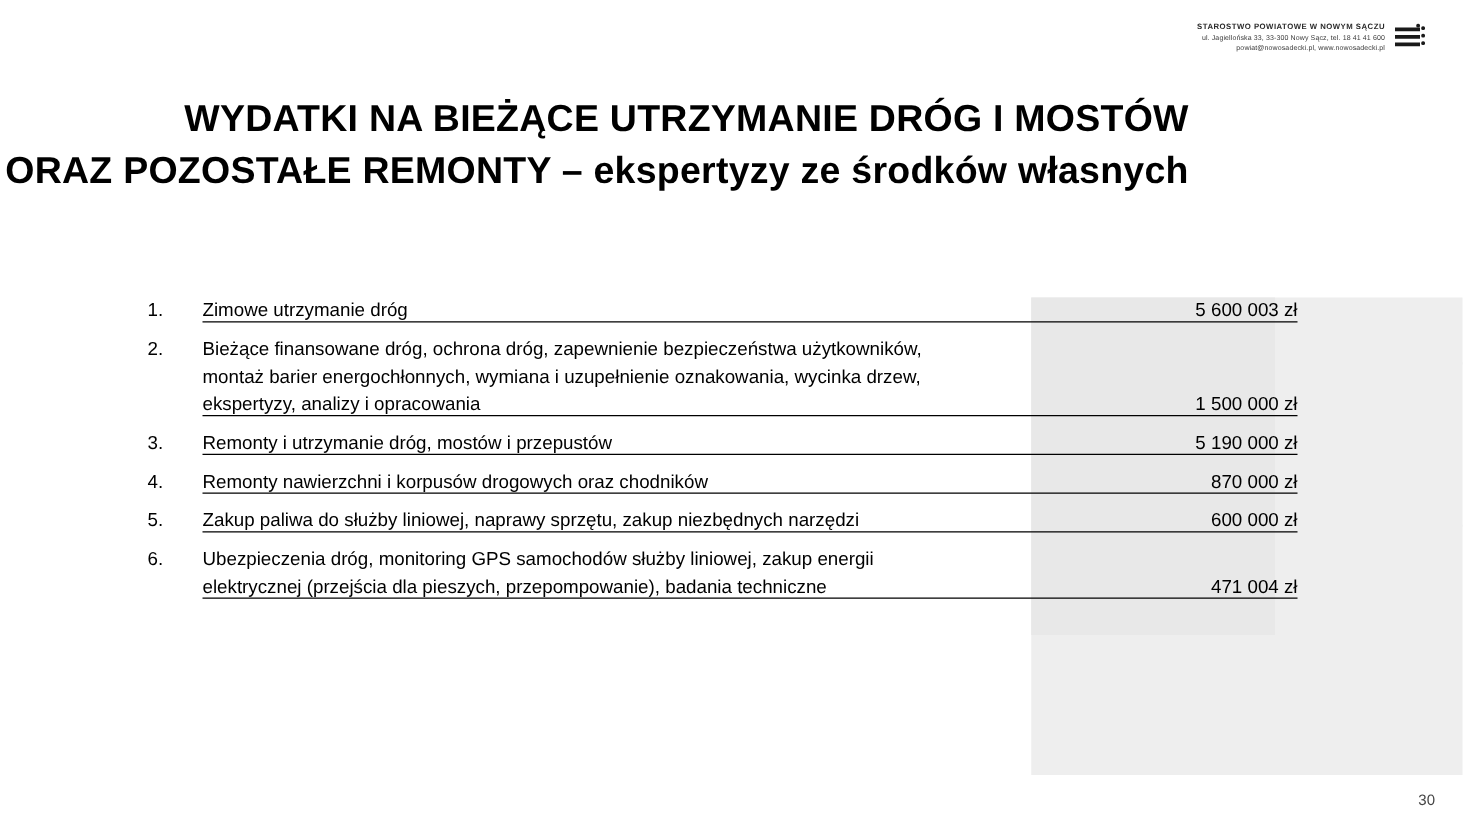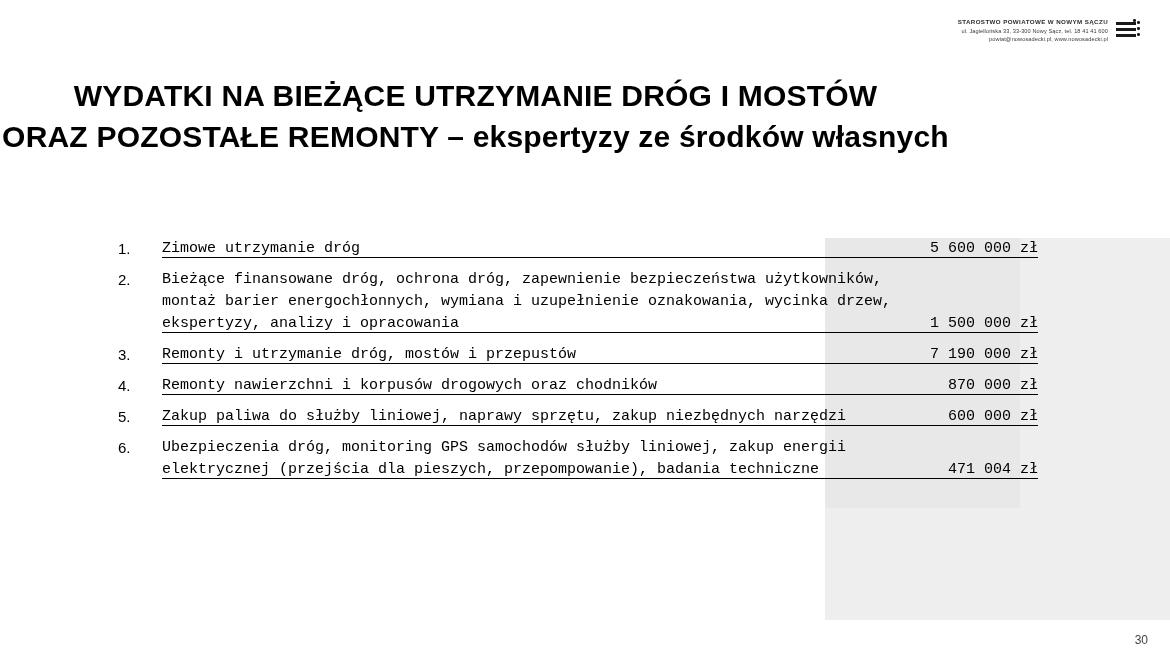--- a/index.html
+++ b/index.html
@@ -79,21 +79,21 @@
   .logo-mark .d2 { right: 2px; top: 9px; }
   .logo-mark .d3 { right: 2px; top: 15px; }
   .logo-mark .d4 { right: 6px; top: 1px; }
 
   
   .title {
     position: absolute;
     top: 76px;
     left: 0;
     width: 951px;
-    text-align: center;
+    text-align: right;
     font-size: 30px;
     font-weight: bold;
     line-height: 1.35;
     letter-spacing: 0.2px;
     z-index: 2;
   }
   .title .line2 { display: block; }
 
   
   .list {
@@ -110,21 +110,20 @@
   }
   .row-num {
     width: 44px;
     flex: 0 0 44px;
     font-size: 15px;
     line-height: 22px;
   }
   .row-body {
     flex: 1 1 auto;
     position: relative;
-    font-family: Liberation Mono, monospace;
   }
   .desc-line {
     font-size: 15px;
     line-height: 22px;
     white-space: nowrap;
   }
   .desc-line.underlined {
     position: relative;
   }
   .desc-line.underlined::after {
@@ -216,35 +215,35 @@
 
 <div class="title">
   <span class="line1">WYDATKI NA BIEŻĄCE UTRZYMANIE DRÓG I MOSTÓW</span>
   <span class="line2">ORAZ POZOSTAŁE REMONTY – ekspertyzy ze środków własnych</span>
 </div>
 
 <div class="list" id="expense-list">
     <div class="row">
       <div class="row-num">1.</div>
       <div class="row-body">
-        <div class="desc-line underlined">Zimowe utrzymanie dróg<span class="amount">5 600 000 zł</span></div>
+        <div class="desc-line underlined">Zimowe utrzymanie dróg<span class="amount">5 600 003 zł</span></div>
       </div>
     </div>
     <div class="row">
       <div class="row-num">2.</div>
       <div class="row-body">
         <div class="desc-line">Bieżące finansowane dróg, ochrona dróg, zapewnienie bezpieczeństwa użytkowników,</div>
         <div class="desc-line">montaż barier energochłonnych, wymiana i uzupełnienie oznakowania, wycinka drzew,</div>
         <div class="desc-line underlined">ekspertyzy, analizy i opracowania<span class="amount">1 500 000 zł</span></div>
       </div>
     </div>
     <div class="row">
       <div class="row-num">3.</div>
       <div class="row-body">
-        <div class="desc-line underlined">Remonty i utrzymanie dróg, mostów i przepustów<span class="amount">7 190 000 zł</span></div>
+        <div class="desc-line underlined">Remonty i utrzymanie dróg, mostów i przepustów<span class="amount">5 190 000 zł</span></div>
       </div>
     </div>
     <div class="row">
       <div class="row-num">4.</div>
       <div class="row-body">
         <div class="desc-line underlined">Remonty nawierzchni i korpusów drogowych oraz chodników<span class="amount">870 000 zł</span></div>
       </div>
     </div>
     <div class="row">
       <div class="row-num">5.</div>

